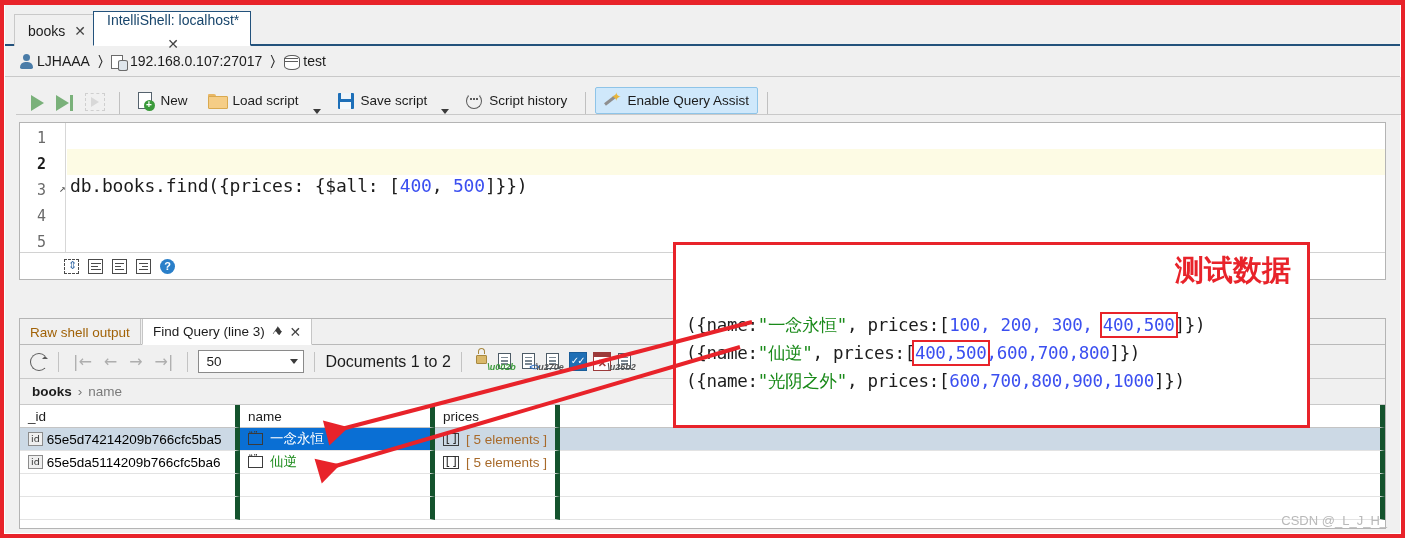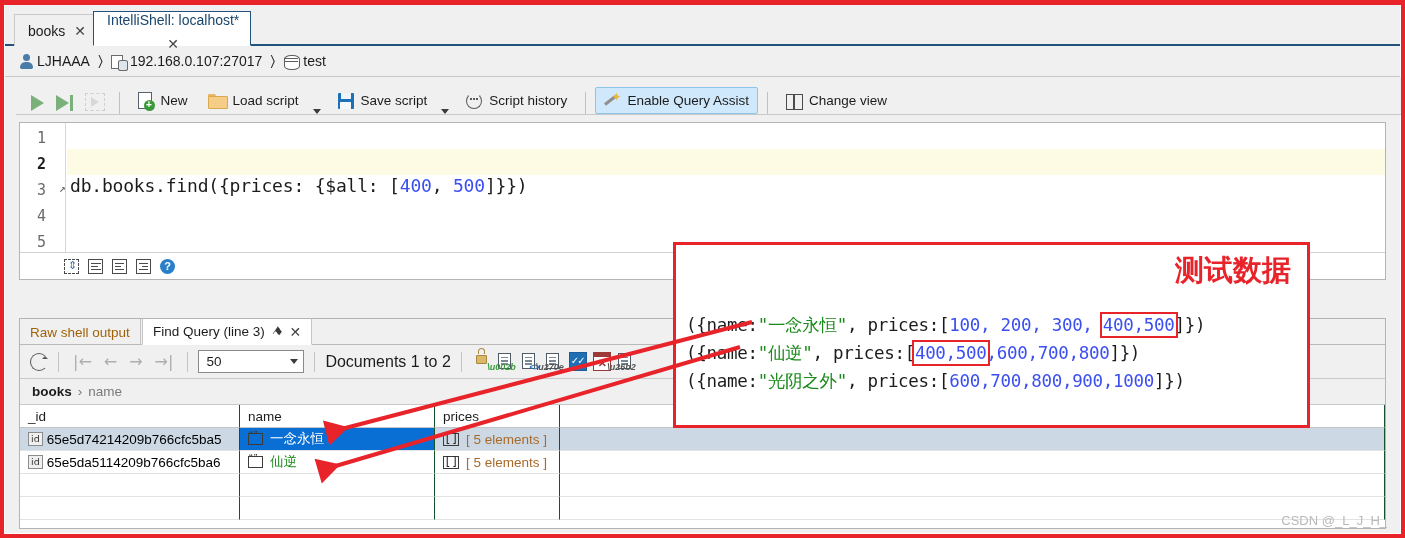--- a/index.html
+++ b/index.html
@@ -220,21 +220,21 @@
     background:#f0f0f0; border-bottom:1px solid #c9c9c9;
     display:flex; align-items:center; padding-left:12px; gap:6px; font-size:13.5px;
   }
   #rb-coll{ font-weight:bold; color:#1c1c1c; }
   #rb-sep{ color:#777; }
   #rb-field{ color:#7a7a7a; }
 
   
   #grid{ position:absolute; left:0; top:86px; width:100%; bottom:0; background:#fff; overflow:hidden; }
   .grow{ display:flex; height:23px; }
-  .gcell{ border-right:1px solid #14532d; border-bottom:1px solid #e3e3e3;
+  .gcell{ border-right:5px solid #14532d; border-bottom:1px solid #e3e3e3;
           display:flex; align-items:center; padding-left:8px; font-size:13.5px;
           overflow:hidden; white-space:nowrap; }
   .gc-id{ width:220px; } .gc-name{ width:195px; } .gc-prices{ width:125px; } .gc-pad{ flex:1; }
   .ghead .gcell{ background:#fff; color:#1c1c1c; border-bottom:1px solid #c4c4c4; }
   .grow.sel .gc-id{ background:#ccd9e5; }
   .grow.sel .gc-name{ background:#0a6fd4; color:#fff; }
   .grow.sel .gc-prices{ background:#ccd9e5; }
   .grow.sel .gc-pad{ background:#ccd9e5; }
   .id-chip{
     display:inline-block;border:1px solid #8c8c8c;background:#efefef;
@@ -347,24 +347,20 @@
       <span>Script history</span>
     </div>
     <div class="tb-sep"></div>
 
     <div class="tb-btn toggled">
       <span class="ic-wand"></span>
       <span>Enable Query Assist</span>
     </div>
     <div class="tb-sep"></div>
 
-    <div class="tb-btn">
-      <span class="ic-view"></span>
-      <span>Change view</span>
-    </div>
   </div>
 
   <div id="editor-panel">
     <div class="hl-line"></div>
     <div id="gutter">
       <div class="lnum" style="top:6px">1</div>
       <div class="lnum cur" style="top:32px">2</div>
       <div class="lnum" style="top:58px">3</div>
       <div class="foldmark" style="top:59px">↗</div>
       <div class="lnum" style="top:84px">4</div>

